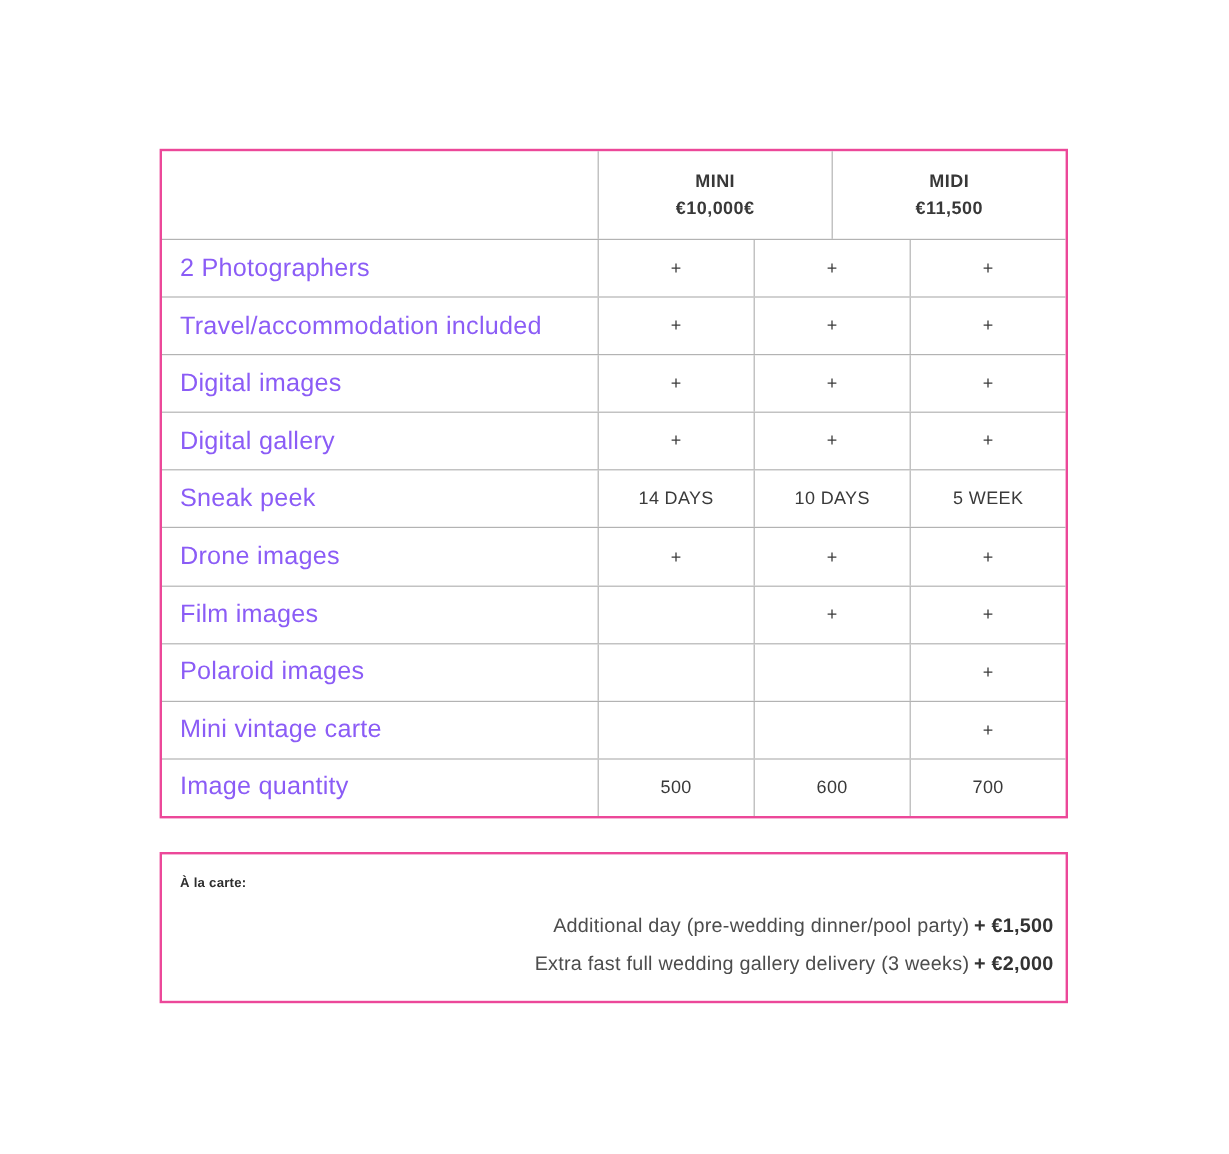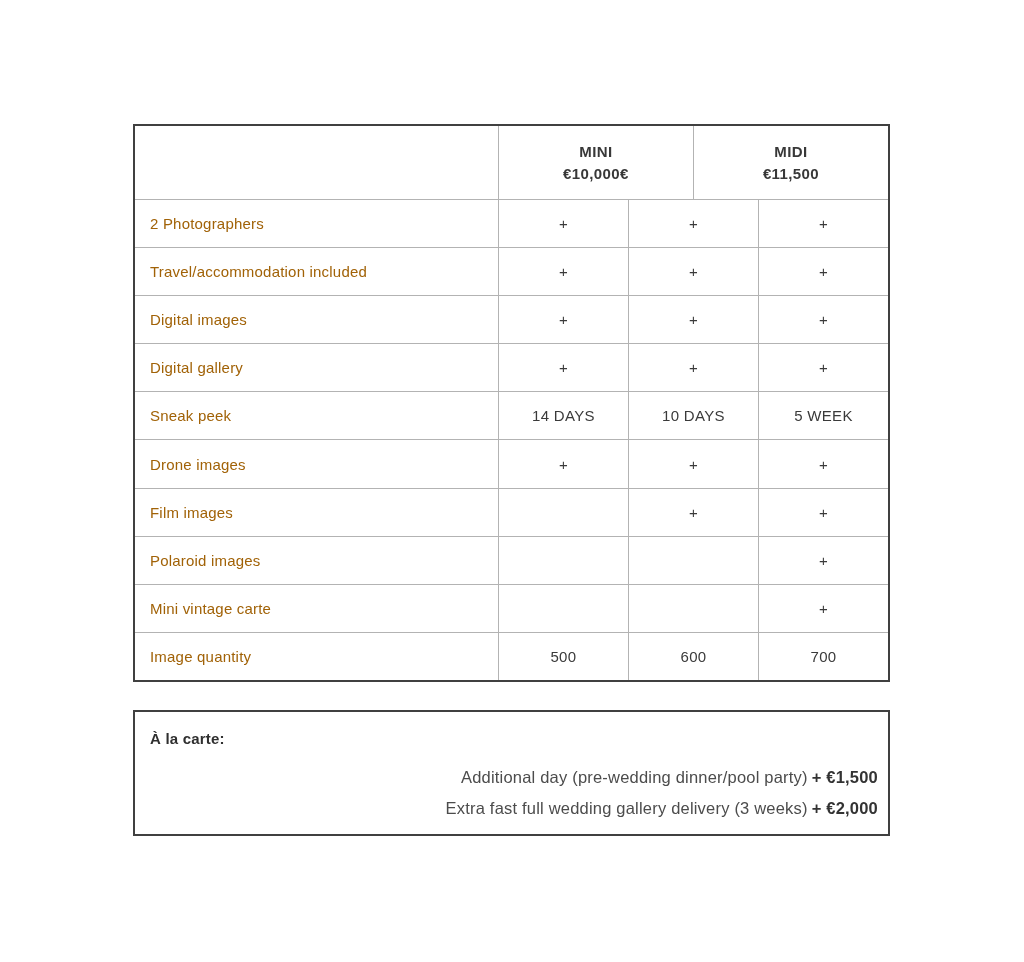--- a/index.html
+++ b/index.html
@@ -11,21 +11,21 @@
     width: 1024px;
     height: 962px;
     position: relative;
     font-family: "Liberation Sans", sans-serif;
     color: #3d3d3d;
     overflow: hidden;
   }
   .red-box {
     position: absolute;
     box-sizing: border-box;
-    border: 2px solid #404040;
+    border: 2px solid #ec4899;
     background: #ffffff;
   }
   
   .pricing-table {
     left: 133px;
     top: 124px;
     width: 757px;
     height: 558px;
     display: flex;
     flex-direction: column;
@@ -38,23 +38,23 @@
     flex: 1 1 auto;
     display: flex;
     border-top: 1px solid #b3b3b3;
   }
   .cell-label {
     flex: 0 0 48.2%;
     display: flex;
     align-items: center;
     padding-left: 15px;
     box-sizing: border-box;
-    font-size: 15px;
+    font-size: 21px;
     letter-spacing: 0.2px;
-    color: #a16207;
+    color: #8b5cf6;
   }
   .cell-value {
     flex: 1 1 0;
     display: flex;
     align-items: center;
     justify-content: center;
     border-left: 1px solid #b3b3b3;
     box-sizing: border-box;
     font-size: 15px;
     font-weight: 500;
@@ -72,21 +72,21 @@
   .header-cell .pkg-price { font-weight: bold; }
   
   .carte-box {
     left: 133px;
     top: 710px;
     width: 757px;
     height: 126px;
     padding: 18px 10px 0 15px;
   }
   .carte-heading {
-    font-size: 15px;
+    font-size: 11px;
     font-weight: bold;
     letter-spacing: 0.2px;
     color: #2f2f2f;
     margin-bottom: 15px;
   }
   .carte-item {
     font-size: 16.5px;
     line-height: 31px;
     letter-spacing: 0.2px;
     color: #4c4c4c;

